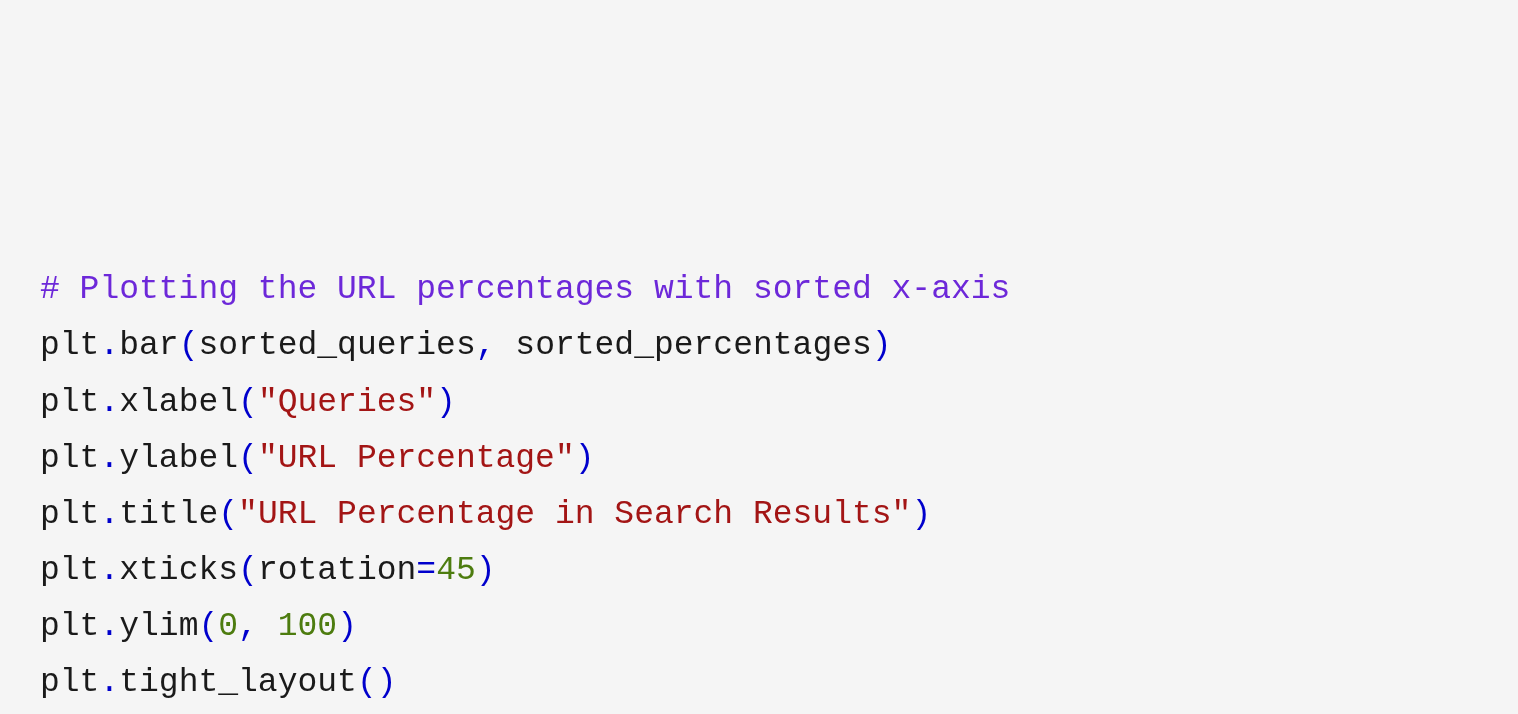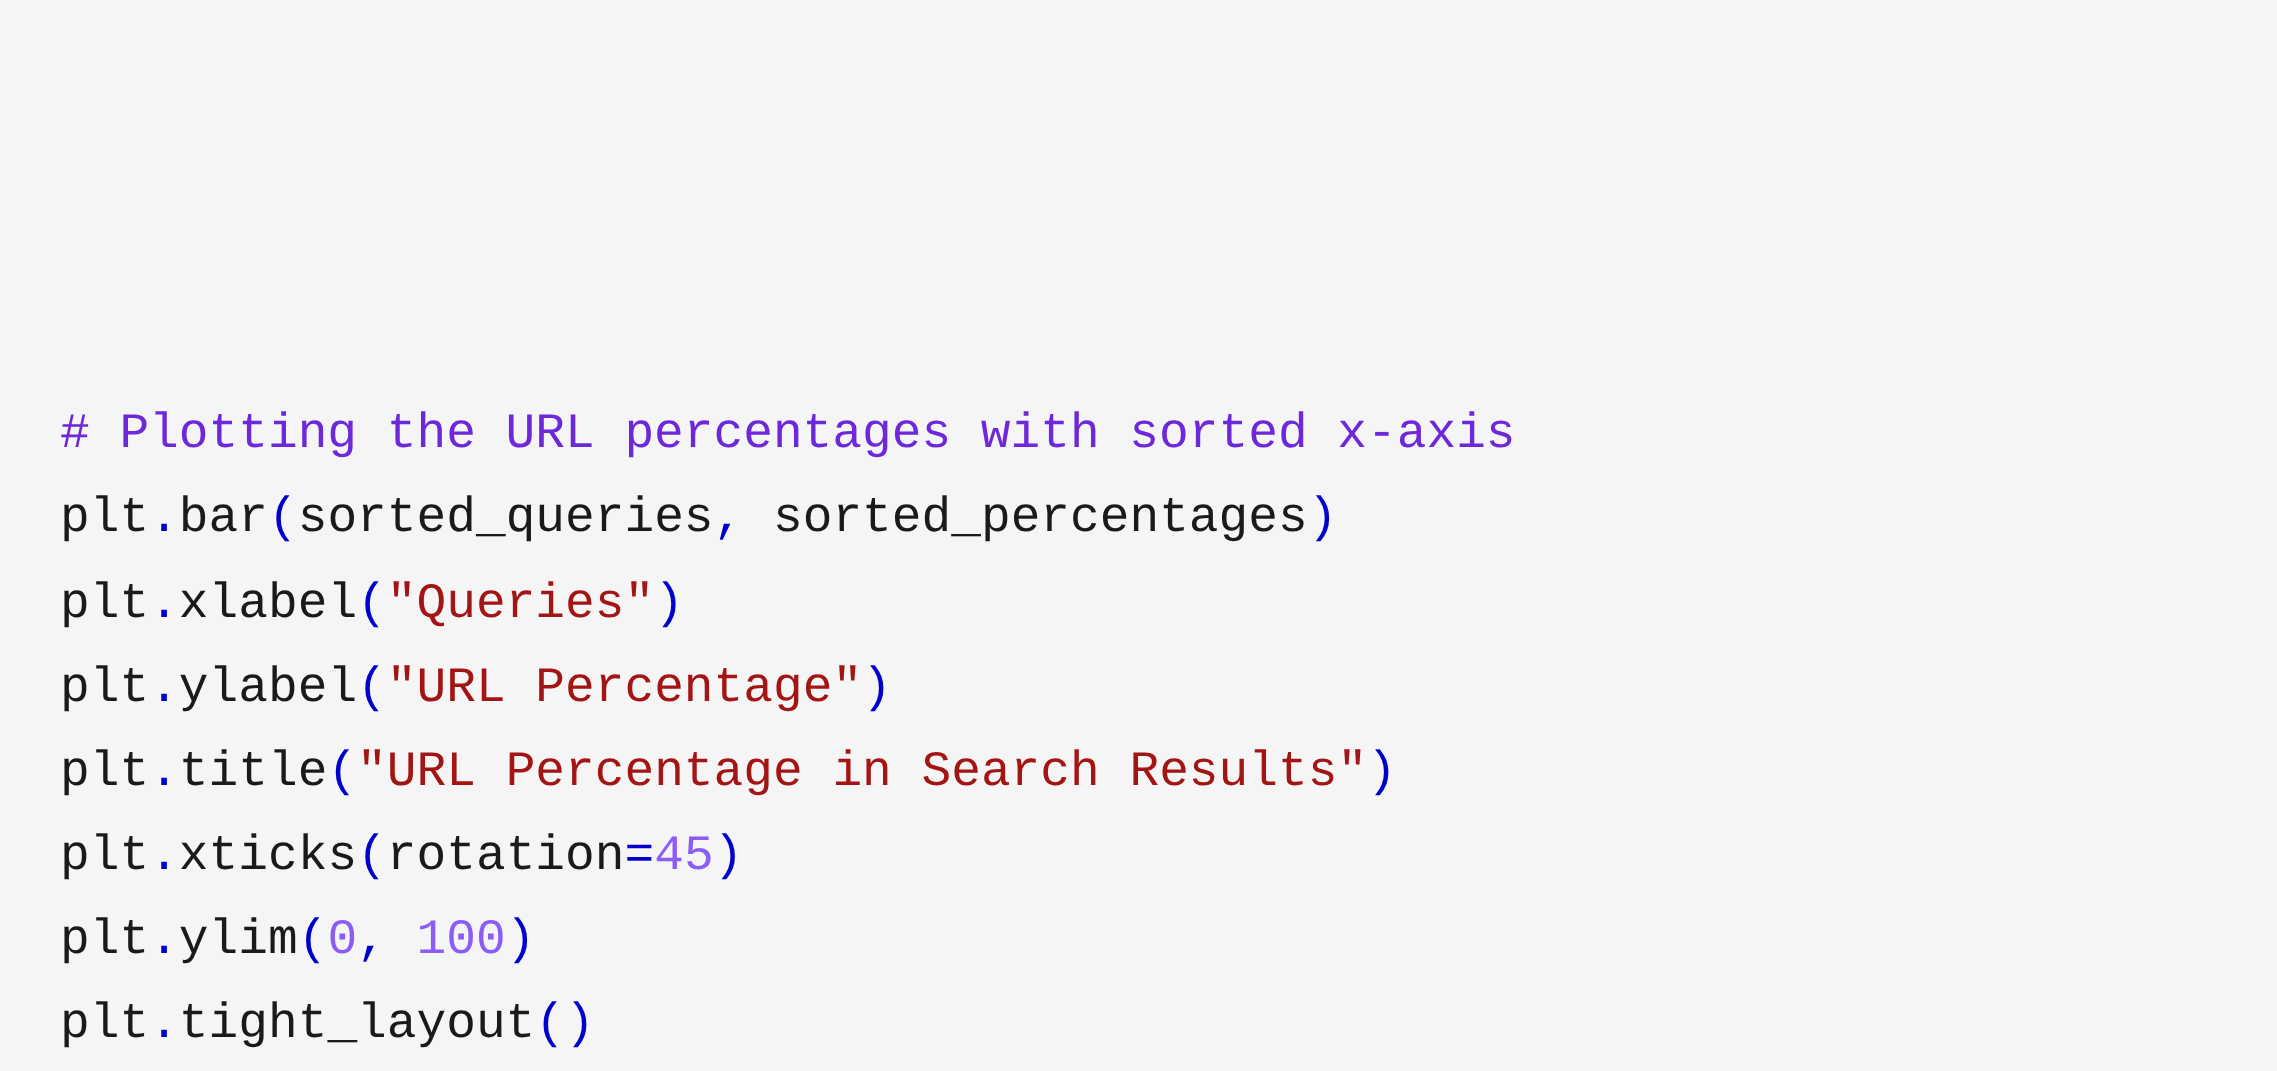--- a/index.html
+++ b/index.html
@@ -19,21 +19,21 @@
       overflow: hidden;
       white-space: pre;
     }
     .code-line {
       display: block;
     }
     .comment { color: #6d28d9; }
     .identifier { color: #1a1a1a; }
     .punct { color: #0000cc; }
     .string { color: #a31515; }
-    .number { color: #8b5cf6; margin-top: 48px; }
+    .number { color: #4d7c0f; margin-top: 48px; }
   </style>
 </head>
 <body>
 
 
 
 <div id="code-container"><span class="code-line"><span class="comment"># Plotting the URL percentages with sorted x-axis</span></span><span class="code-line"><span class="identifier">plt</span><span class="punct">.</span><span class="identifier">bar</span><span class="punct">(</span><span class="identifier">sorted_queries</span><span class="punct">,</span><span class="identifier"> sorted_percentages</span><span class="punct">)</span></span><span class="code-line"><span class="identifier">plt</span><span class="punct">.</span><span class="identifier">xlabel</span><span class="punct">(</span><span class="string">"Queries"</span><span class="punct">)</span></span><span class="code-line"><span class="identifier">plt</span><span class="punct">.</span><span class="identifier">ylabel</span><span class="punct">(</span><span class="string">"URL Percentage"</span><span class="punct">)</span></span><span class="code-line"><span class="identifier">plt</span><span class="punct">.</span><span class="identifier">title</span><span class="punct">(</span><span class="string">"URL Percentage in Search Results"</span><span class="punct">)</span></span><span class="code-line"><span class="identifier">plt</span><span class="punct">.</span><span class="identifier">xticks</span><span class="punct">(</span><span class="identifier">rotation</span><span class="punct">=</span><span class="number">45</span><span class="punct">)</span></span><span class="code-line"><span class="identifier">plt</span><span class="punct">.</span><span class="identifier">ylim</span><span class="punct">(</span><span class="number">0</span><span class="punct">,</span><span class="identifier"> </span><span class="number">100</span><span class="punct">)</span></span><span class="code-line"><span class="identifier">plt</span><span class="punct">.</span><span class="identifier">tight_layout</span><span class="punct">()</span></span><span class="code-line"></span></div>
 
 
 

